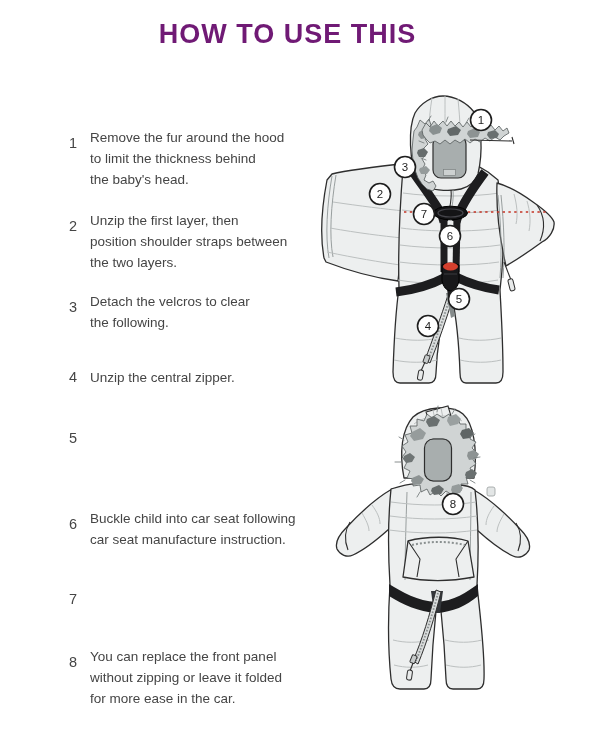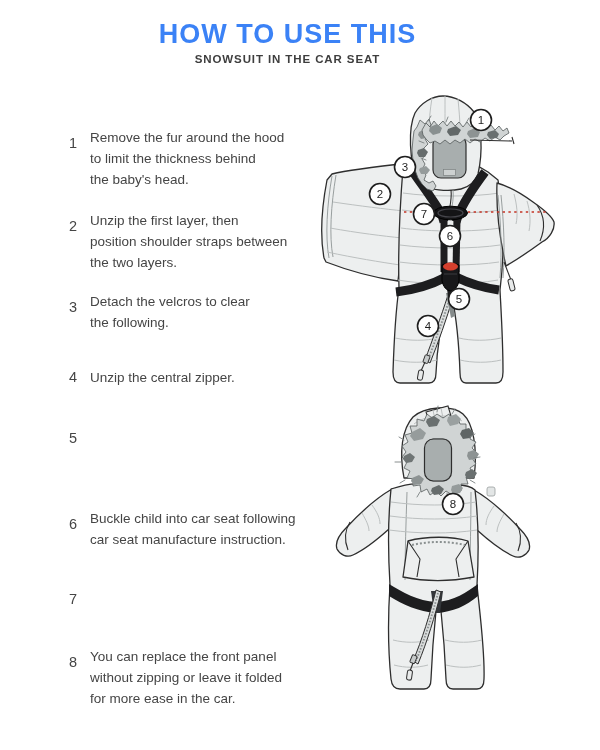--- a/index.html
+++ b/index.html
@@ -1,21 +1,21 @@
 <!DOCTYPE html>
 <html><head>
 <meta charset="utf-8">
 <style>
   html,body{margin:0;padding:0;}
   body{
     width:600px;height:750px;background:#ffffff;position:relative;overflow:hidden;
     font-family:"Liberation Sans","DejaVu Sans",sans-serif;
   }
   .header{position:absolute;top:20px;left:0;width:575px;text-align:center;}
-  .title{font-size:27px;font-weight:700;letter-spacing:1px;color:#3b82f6;line-height:1.1;}
+  .title{font-size:27px;font-weight:700;letter-spacing:1px;color:#701a75;line-height:1.1;}
   .subtitle{font-size:11.5px;font-weight:700;letter-spacing:0.9px;color:#3e3e3e;margin-top:3px;}
   .steps{position:absolute;left:0;top:0;width:0;height:0;}
   .step{position:absolute;left:90px;width:272px;font-size:13.5px;line-height:21px;color:#454545;}
   .step .txt{white-space:pre-line;}
   .step .num{position:absolute;left:-27px;top:6px;width:20px;text-align:center;font-size:14.5px;color:#454545;}
   .step.single .num{top:0;}
   .s1{top:127px;} .s2{top:210px;} .s3{top:291px;} .s4{top:367px;}
   .s5{top:422px;} .s6{top:508px;} .s7{top:583px;} .s8{top:646px;}
   svg{position:absolute;display:block;}
   #svg-top{left:313px;top:95px;}
@@ -28,21 +28,20 @@
   .furlight{fill:#d0d4d4;stroke:#565c5c;stroke-width:0.8;stroke-linejoin:round;}
   .hair{fill:none;stroke:#7b8181;stroke-width:0.9;stroke-linecap:round;}
   .callout circle{fill:#ffffff;stroke:#1e1e1e;stroke-width:1.6;}
   .callout text{font-family:"Liberation Sans","DejaVu Sans",sans-serif;font-size:11.5px;fill:#1e1e1e;text-anchor:middle;}
 </style>
 </head>
 <body>
 
 <div class="header">
   <div class="title">HOW TO USE THIS</div>
-  <div class="subtitle">SNOWSUIT IN THE CAR SEAT</div>
 </div>
 
 <div class="steps">
   <div class="step s1"><span class="num">1</span><span class="txt">Remove the fur around the hood
 to limit the thickness behind
 the baby's head.</span></div>
   <div class="step s2"><span class="num">2</span><span class="txt">Unzip the first layer, then
 position shoulder straps between
 the two layers.</span></div>
   <div class="step s3"><span class="num">3</span><span class="txt">Detach the velcros to clear

